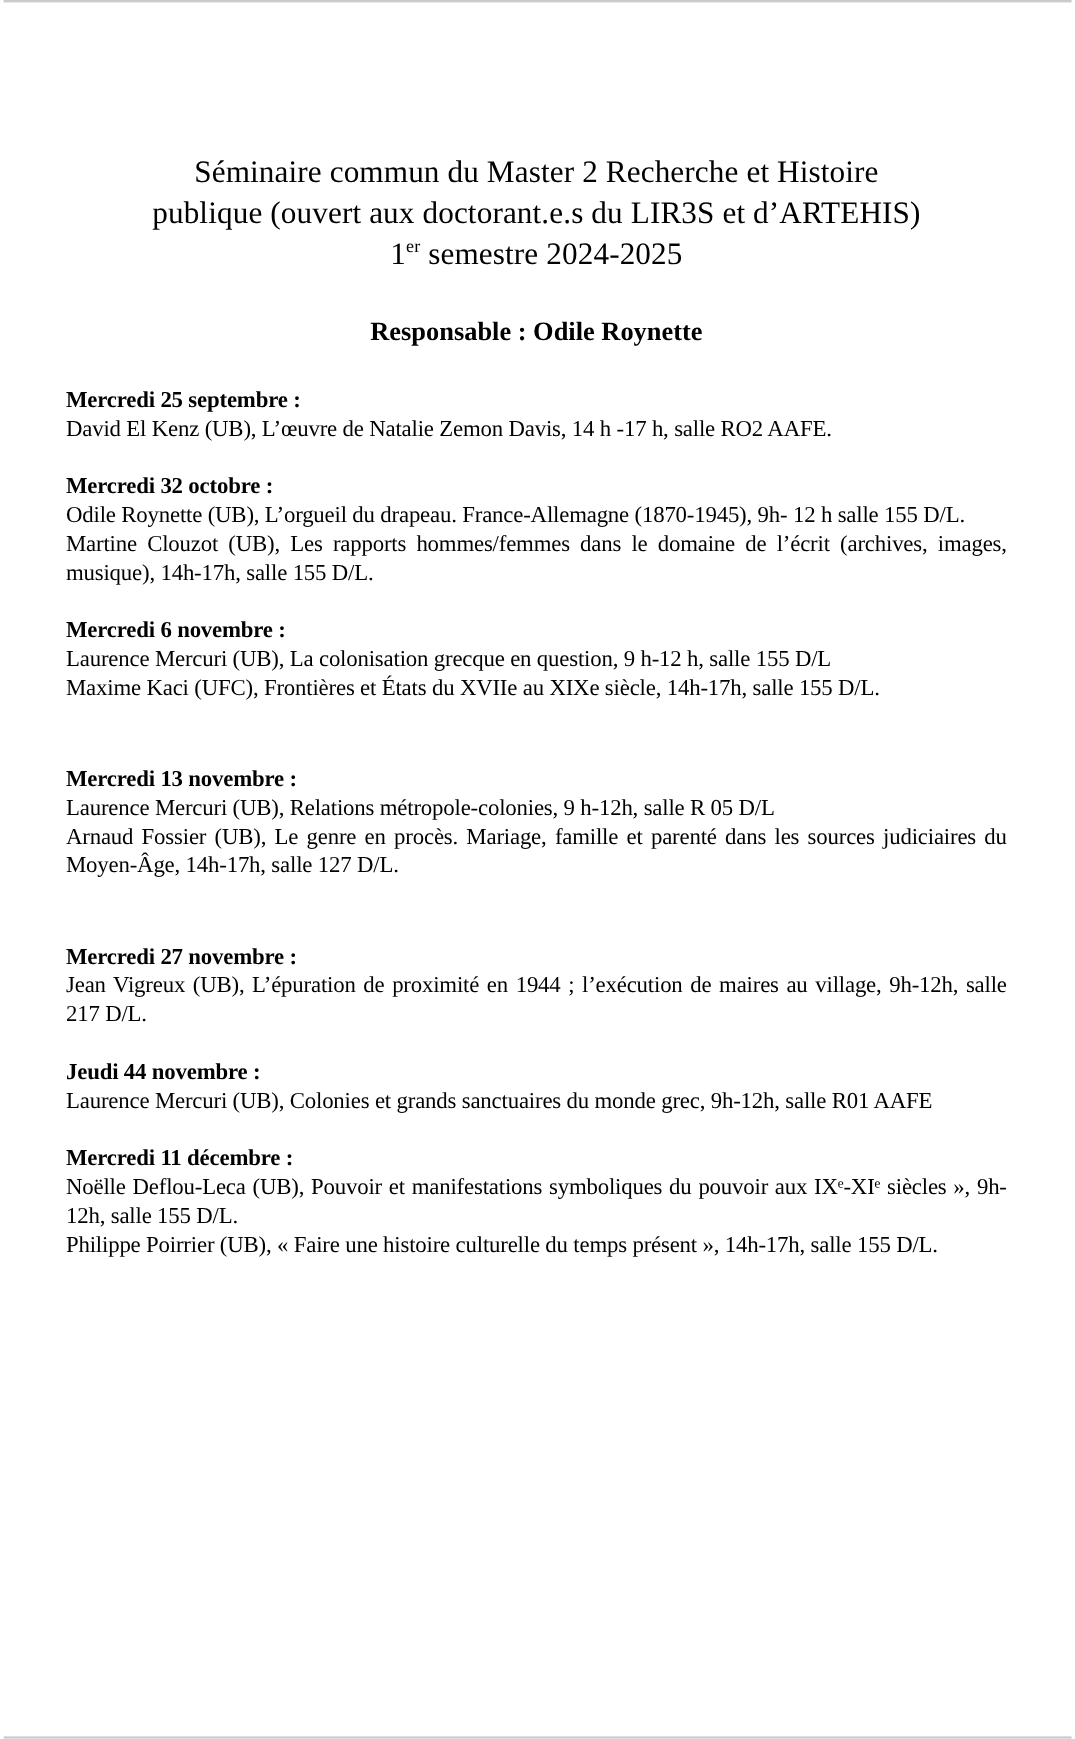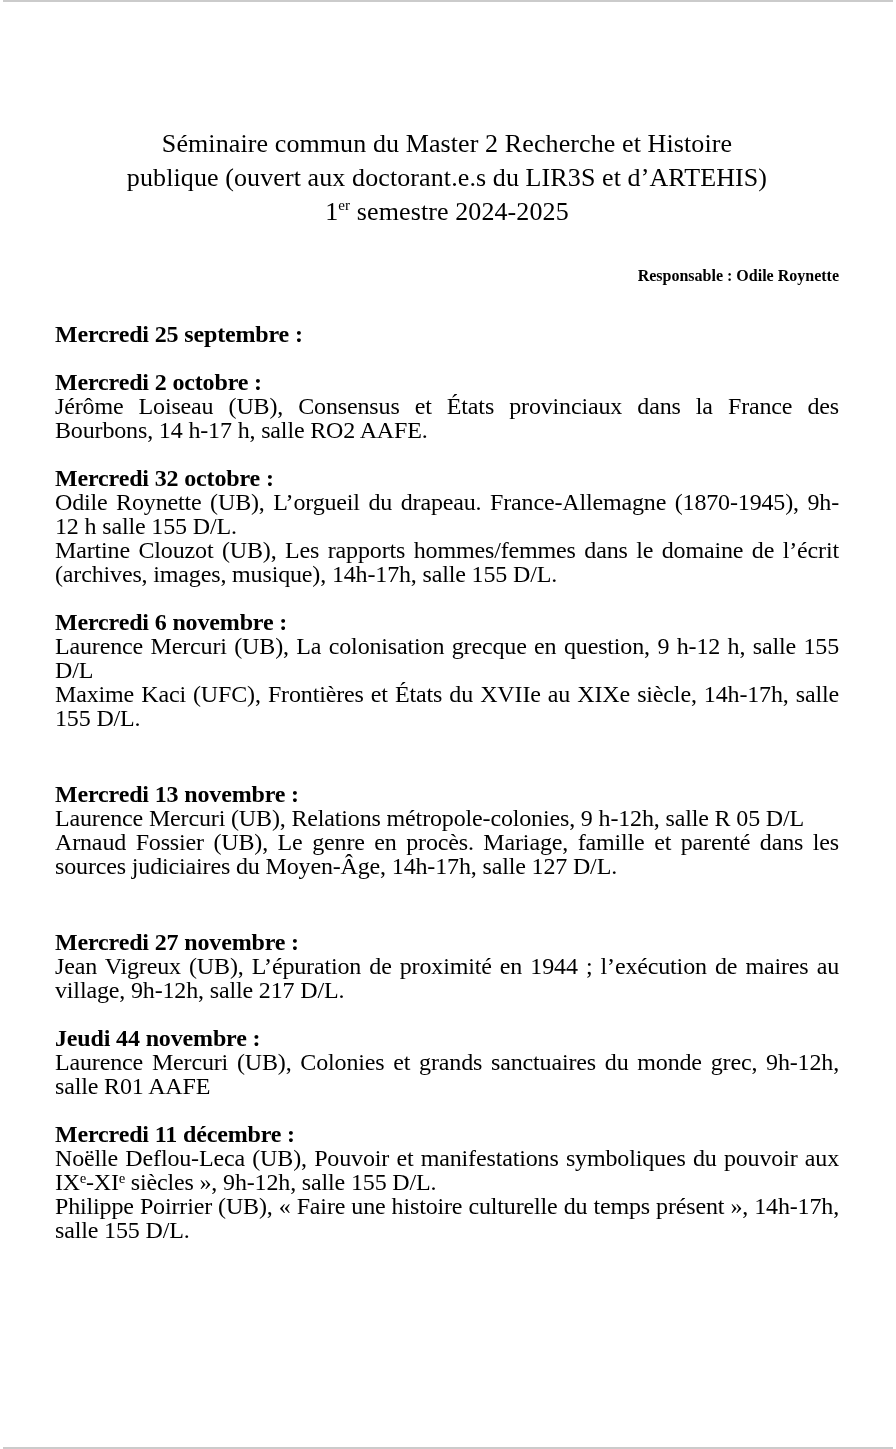--- a/index.html
+++ b/index.html
@@ -38,35 +38,35 @@
     text-align: center;
     letter-spacing: 0.1px;
   }
   .doc-title sup {
     font-size: 0.58em;
     vertical-align: super;
     line-height: 0;
   }
   .coordinator {
     margin: 32px 0 0 0;
-    font-size: 16px;
+    font-size: 22px;
     font-weight: bold;
     line-height: 30px;
-    text-align: right;
+    text-align: center;
   }
 
   .schedule {
     margin-top: 31px;
   }
   .entry { margin: 0; }
   .entry + .entry { margin-top: 24px; }
   .entry.extra-gap { margin-top: 52px; }
   .entry p {
     margin: 0;
-    font-size: 24px;
+    font-size: 19px;
     line-height: 24px;
     letter-spacing: -0.15px;
   }
   .entry .entry-date { font-weight: bold; }
   .entry .session-text { text-align: justify; }
 </style>
 </head>
 <body>
 
 <div class="page-edge top"></div>
@@ -77,24 +77,21 @@
     <span class="title-line">Séminaire commun du Master 2 Recherche et Histoire</span><br>
     <span class="title-line">publique (ouvert aux doctorant.e.s du LIR3S et d’ARTEHIS)</span><br>
     <span class="title-line"><span>1</span><sup>er</sup><span> semestre 2024-2025</span></span>
   </h1>
 
   <h2 class="coordinator">Responsable : Odile Roynette</h2>
 
   <div class="schedule" id="schedule">
       <div class="entry">
         <p class="entry-date">Mercredi 25 septembre :</p>
-      </div>
-      <div class="entry">
-        <p class="entry-date">Mercredi 2 octobre :</p>
-        <p class="session-text">Jérôme Loiseau (UB), Consensus et États provinciaux dans la France des Bourbons, 14 h-17 h, salle RO2 AAFE.</p>
+        <p class="session-text">David El Kenz (UB), L’œuvre de Natalie Zemon Davis, 14 h -17 h, salle RO2 AAFE.</p>
       </div>
       <div class="entry">
         <p class="entry-date">Mercredi 32 octobre :</p>
         <p class="session-text">Odile Roynette (UB), L’orgueil du drapeau. France-Allemagne (1870-1945), 9h- 12 h salle 155 D/L.</p>
         <p class="session-text">Martine Clouzot (UB), Les rapports hommes/femmes dans le domaine de l’écrit (archives, images, musique), 14h-17h, salle 155 D/L.</p>
       </div>
       <div class="entry">
         <p class="entry-date">Mercredi 6 novembre :</p>
         <p class="session-text">Laurence Mercuri (UB), La colonisation grecque en question, 9 h-12 h, salle 155 D/L</p>
         <p class="session-text">Maxime Kaci (UFC), Frontières et États du XVIIe au XIXe siècle, 14h-17h, salle 155 D/L.</p>

